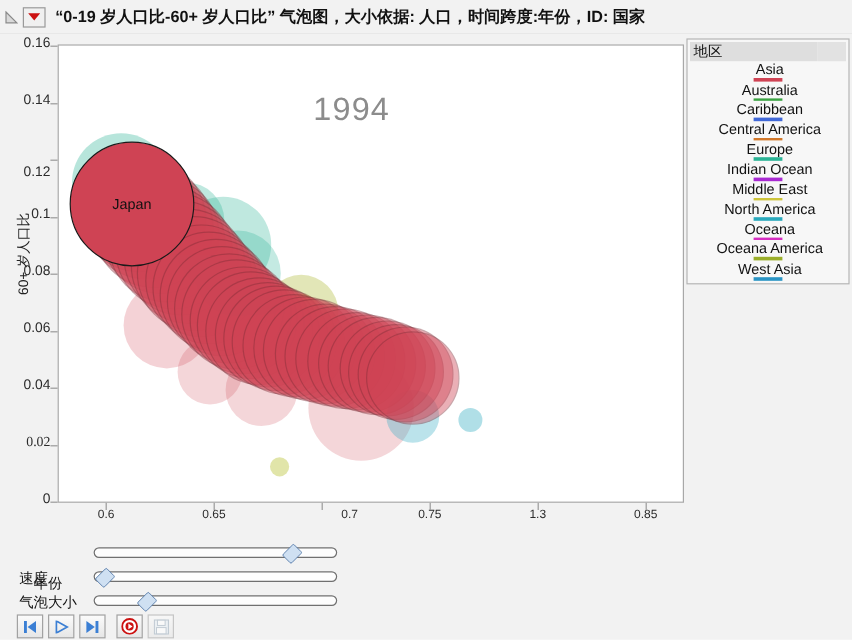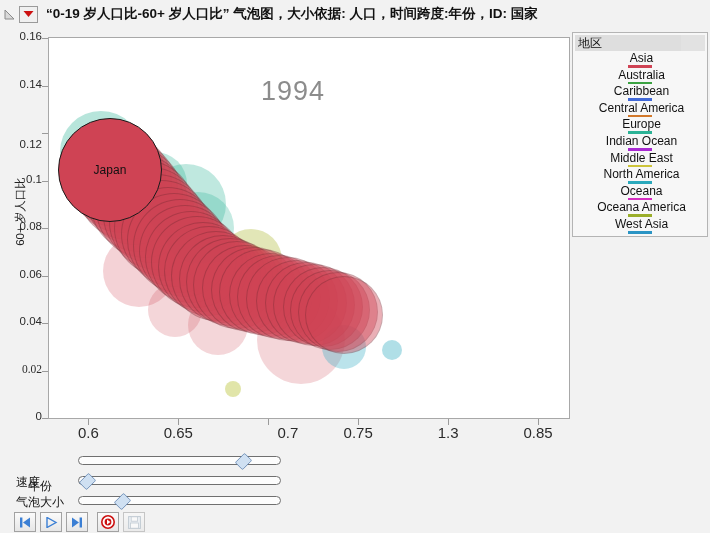--- a/index.html
+++ b/index.html
@@ -66,21 +66,21 @@
   }
   
   .ytick{
     position:absolute;right:574px;
     font-size:11.5px;color:#2b2b2b;
     text-align:right;white-space:nowrap;
   }
   .ytickmark{position:absolute;left:42px;width:6px;height:1px;background:#9a9a9a;}
   .xtick{
     position:absolute;top:396px;
-    font-size:15px;color:#2b2b2b;
+    font-size:10px;color:#2b2b2b;
     text-align:center;width:60px;
   }
   .xtickmark{position:absolute;top:391px;width:1px;height:6px;background:#9a9a9a;}
   #ylabel{
     position:absolute;left:-28px;top:176px;
     width:96px;text-align:center;
     font-size:11.5px;color:#222;
     transform:rotate(-90deg);
     transform-origin:50% 50%;
     white-space:nowrap;

